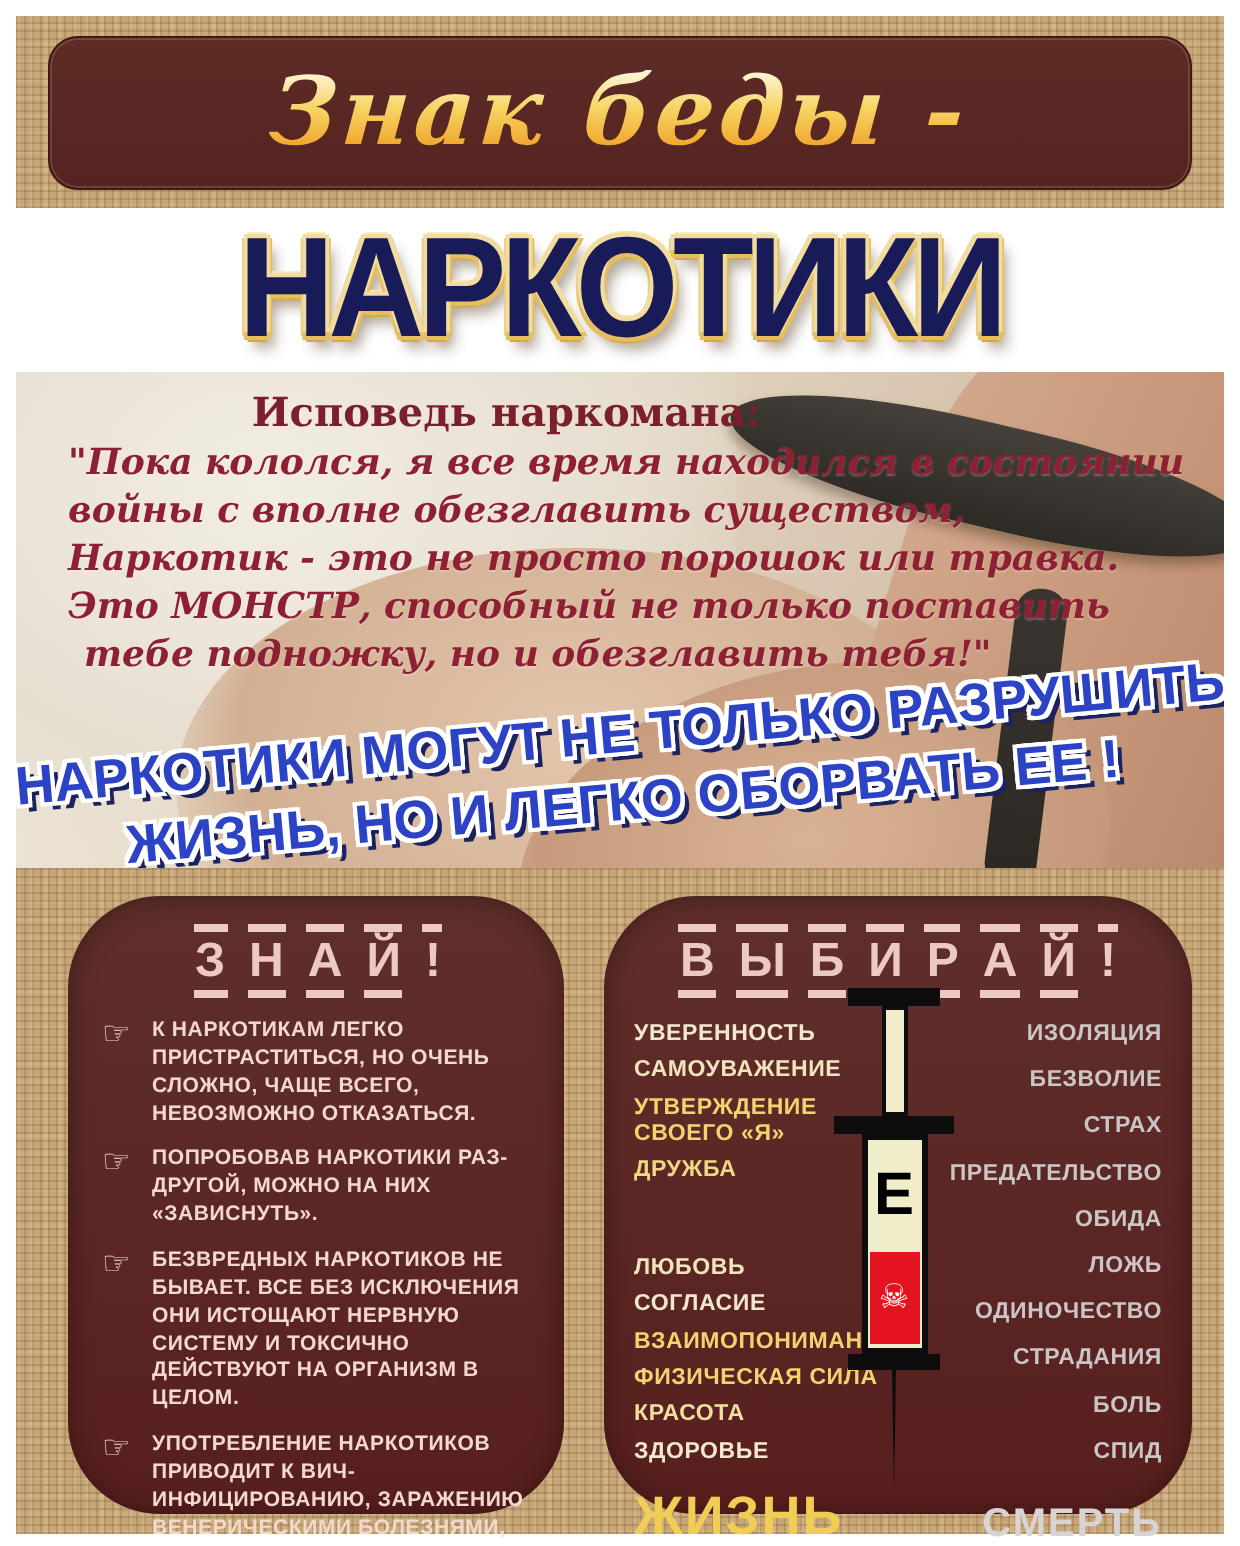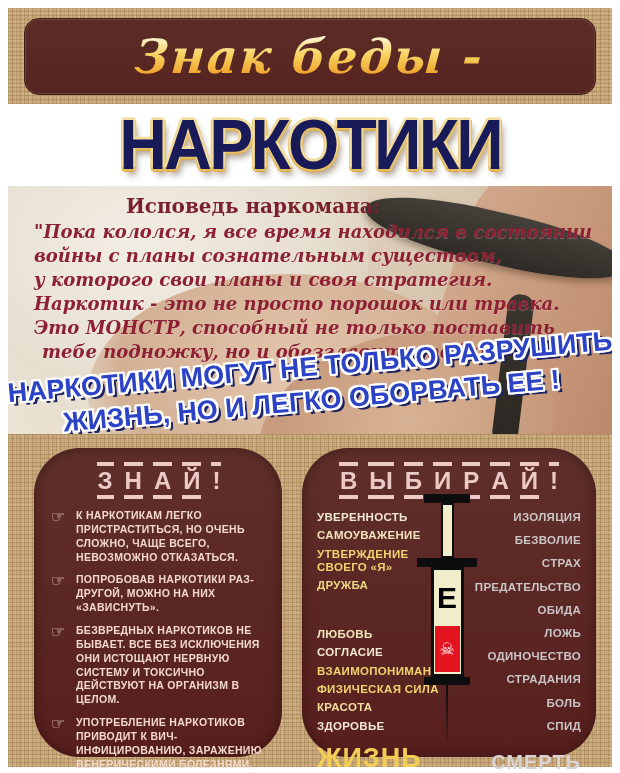--- a/index.html
+++ b/index.html
@@ -143,22 +143,21 @@
     <div class="shirt-shape"></div>
     <div class="hand-shape"></div>
     <div class="arm-shape"></div>
     <div class="forearm-shape"></div>
     <div class="strap-band"></div>
     <div class="strap-tail"></div>
 
     <div class="quote">
       <div class="quote-heading">Исповедь наркомана:</div>
       <div class="quote-line">"Пока кололся, я все время находился в состоянии</div>
-      <div class="quote-line">войны с планы сознательным существом,</div>
-      <div class="quote-line">у которого свои планы и своя стратегия.</div>
+      <div class="quote-line">войны с вполне обезглавить существом,</div>
       <div class="quote-line">Наркотик - это не просто порошок или травка.</div>
       <div class="quote-line">Это МОНСТР, способный не только поставить</div>
       <div class="quote-line indent">тебе подножку, но и обезглавить тебя!"</div>
     </div>
 
     <div class="slogan">
       <div class="slogan-line">НАРКОТИКИ МОГУТ НЕ ТОЛЬКО РАЗРУШИТЬ</div>
       <div class="slogan-line">ЖИЗНЬ, НО И ЛЕГКО ОБОРВАТЬ ЕЕ !</div>
     </div>
   </div>

